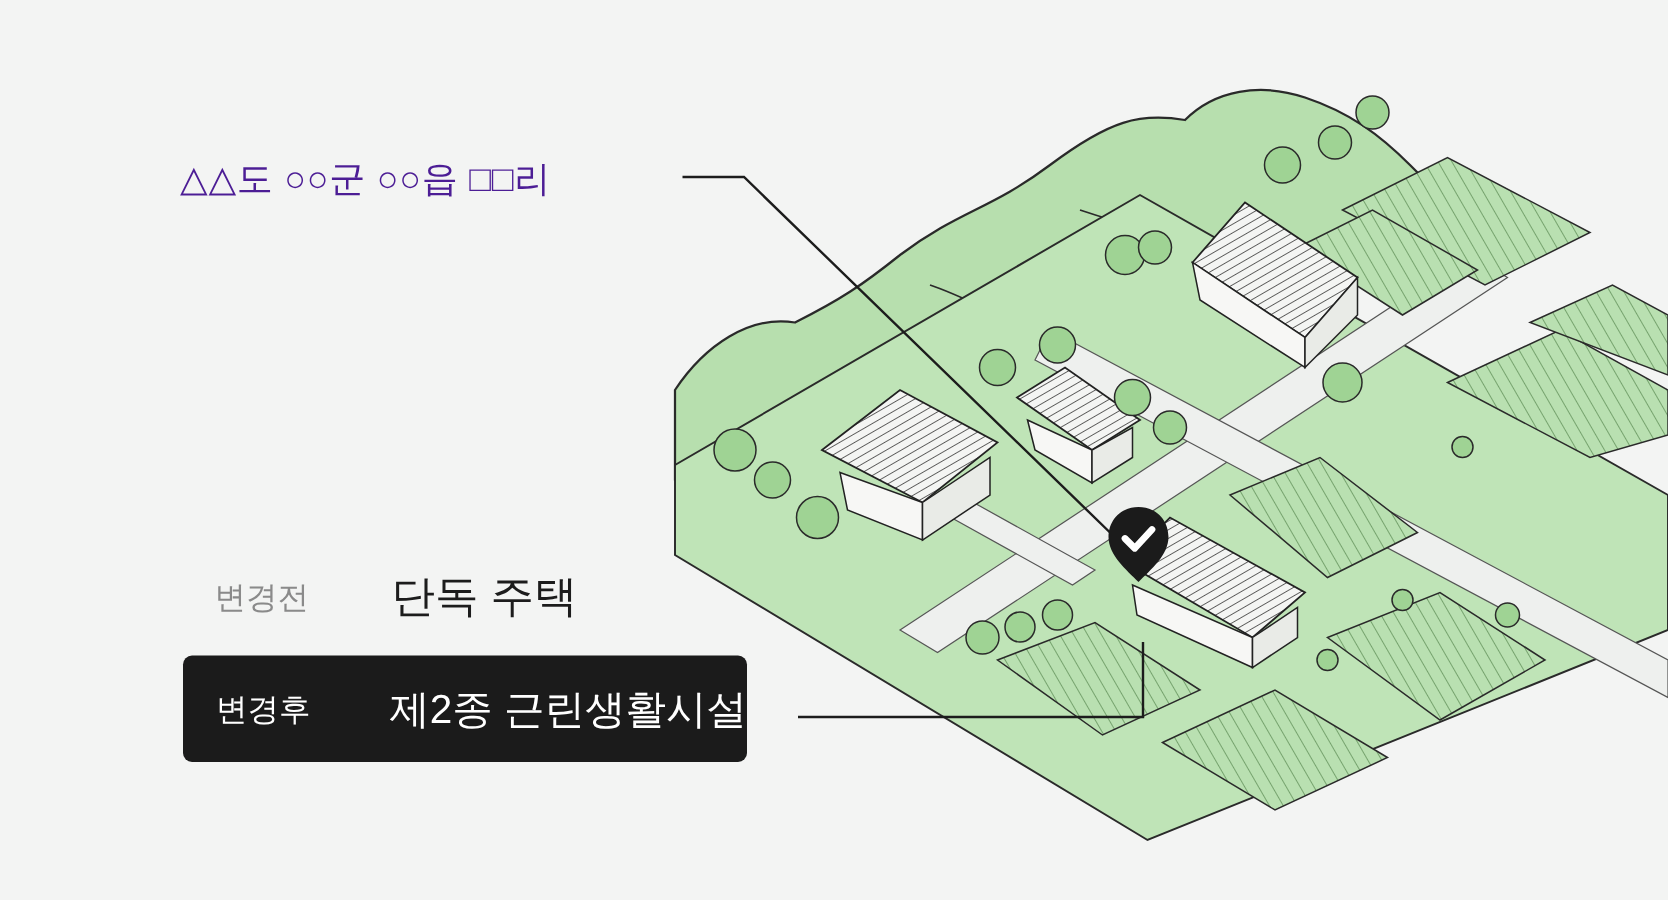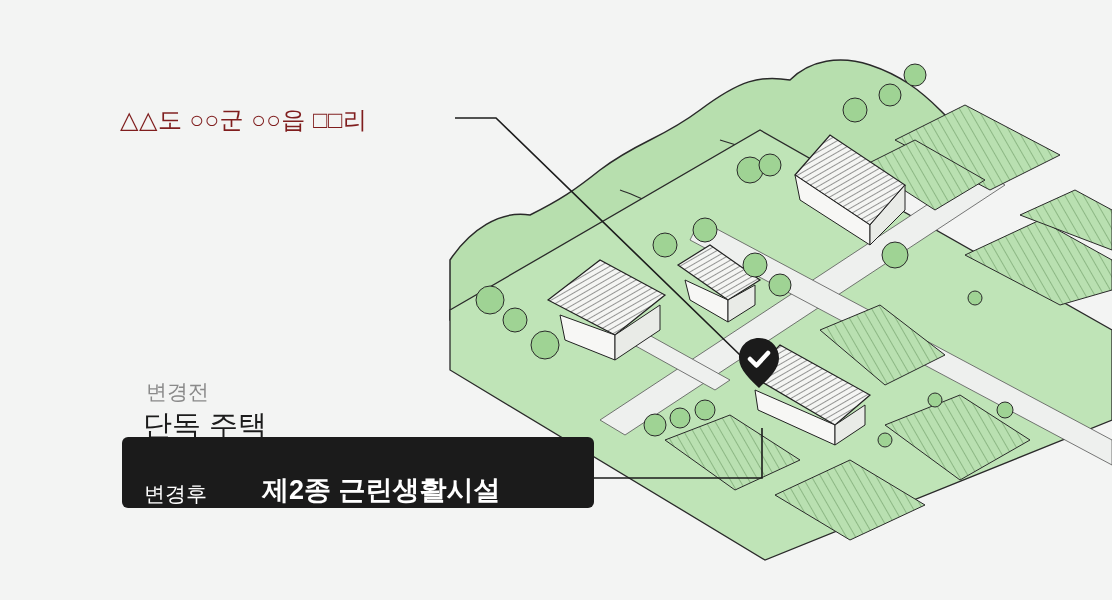--- a/index.html
+++ b/index.html
@@ -12,53 +12,52 @@
     }
     #stage { position: absolute; left: 0; top: 0; width: 1112px; height: 600px; }
     #illustration { position: absolute; left: 0; top: 0; width: 1112px; height: 600px; }
 
     .address {
       position: absolute;
       left: 120px; top: 103px;
       font-size: 24px;
       font-weight: 400;
       letter-spacing: 0.5px;
-      color: #7f1d1d;
+      color: #4c1d95;
       line-height: 34px;
       white-space: nowrap;
     }
     .before-row {
       position: absolute;
       left: 143px; top: 378px;
       height: 40px;
       display: flex; align-items: center;
       white-space: nowrap;
-      flex-direction: column;
     }
     .before-label {
       font-size: 21px; color: #8a8a8a; width: 118px;
     }
     .before-value {
       font-size: 29px; color: #1c1c1c; font-weight: 400;
     }
     .after-box {
       position: absolute;
       left: 122px; top: 437px;
-      width: 472px; height: 71px;
+      width: 376px; height: 71px;
       background: #1b1b1b;
       border-radius: 6px;
-      display: flex; align-items: flex-end;
+      display: flex; align-items: center;
       padding-left: 22px;
       white-space: nowrap;
     }
     .after-label {
       font-size: 21px; color: #ffffff; width: 118px;
     }
     .after-value {
-      font-size: 27px; color: #ffffff; font-weight: 700;
+      font-size: 27px; color: #ffffff; font-weight: 400;
     }
     .pin {
       position: absolute;
       left: 737px; top: 336px;
       width: 44px; height: 54px;
     }
   </style>
 </head>
 <body>
 

